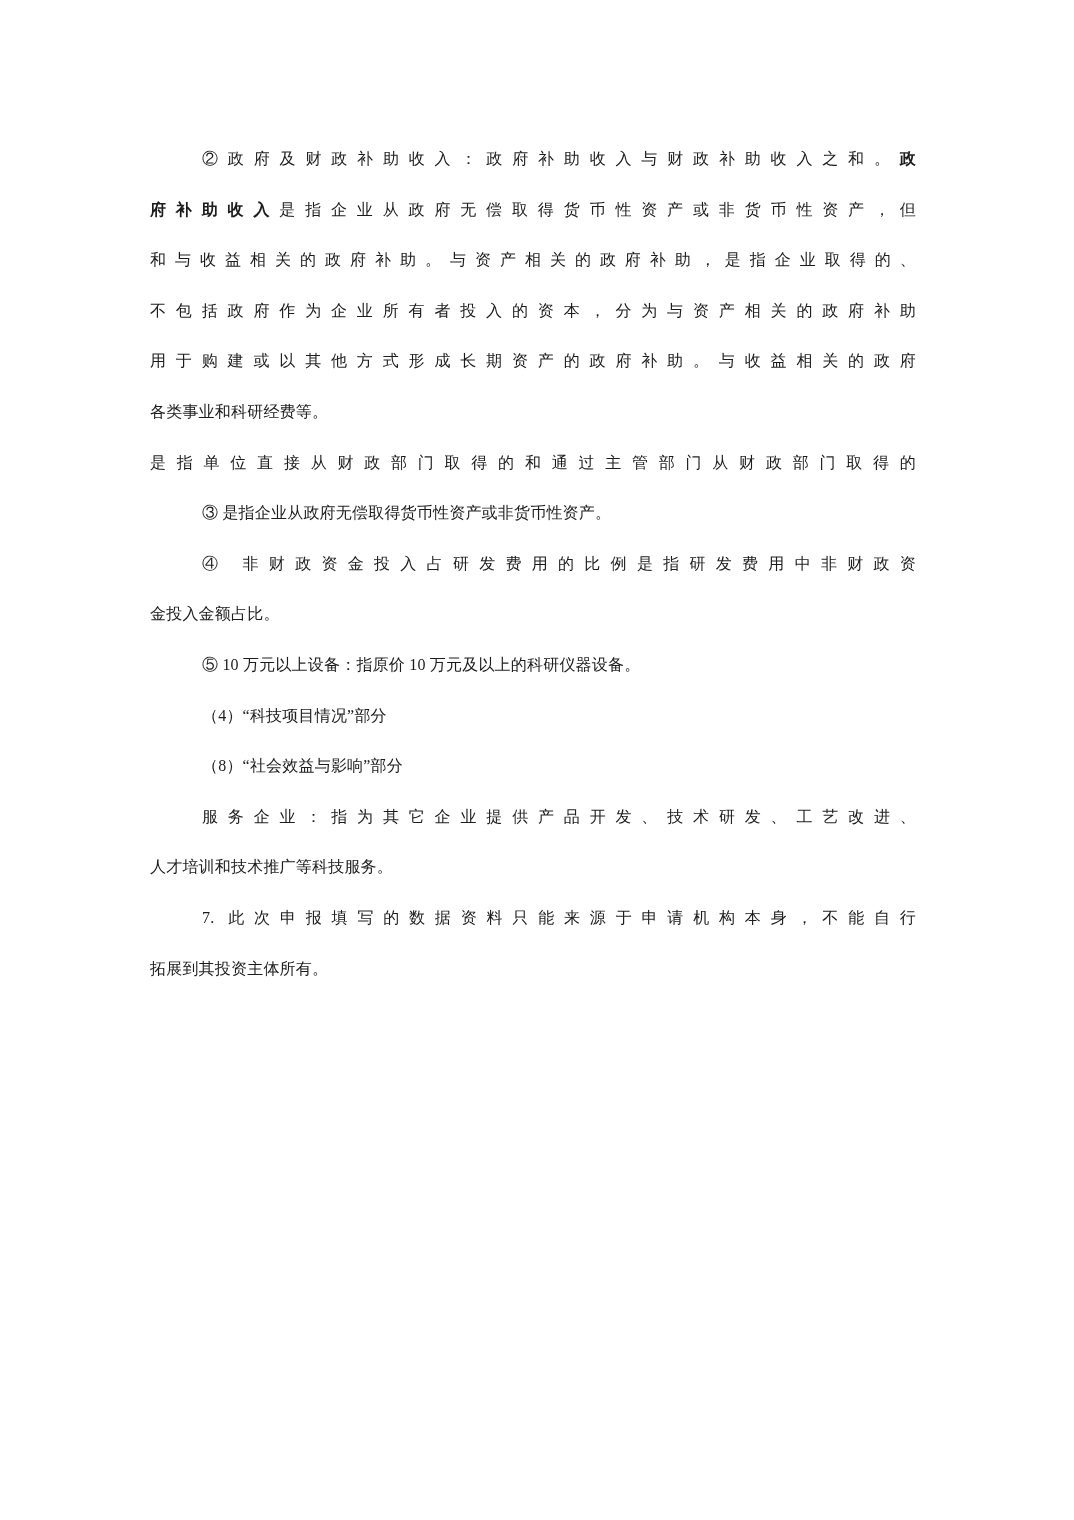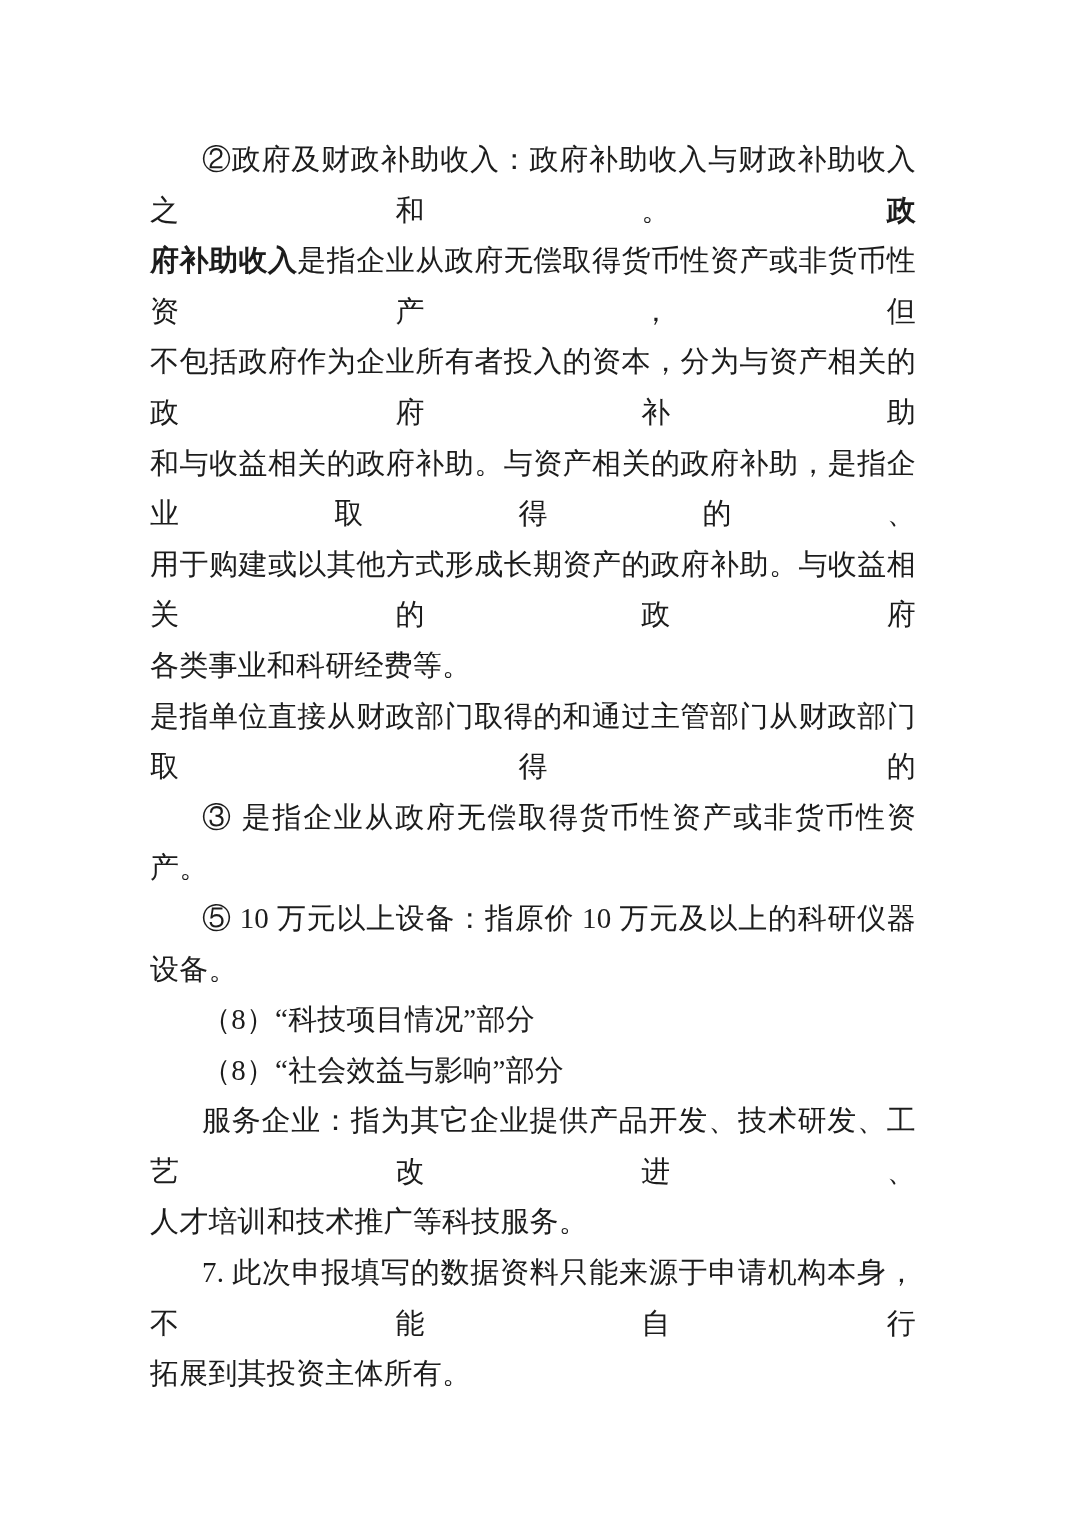--- a/index.html
+++ b/index.html
@@ -19,21 +19,21 @@
     position: absolute;
     left: 150px;
     top: 134px;
     width: 766px;
   }
   .paragraph {
     margin: 0;
     padding: 0;
   }
   .line {
-    font-size: 29px;
+    font-size: 16px;
     line-height: 50.6px;
     color: #1c1c1c;
     text-align: justify;
     text-align-last: left;
     text-justify: inter-character;
     white-space: pre-wrap;
     letter-spacing: 0.2px;
   }
   .line.justify {
     text-align-last: justify;
@@ -49,34 +49,38 @@
   }
 </style>
 </head>
 <body>
 
 <div class="page">
   <div class="text-block">
       <div class="paragraph">
         <div class="line justify indent"><span class="seg">②政府及财政补助收入：政府补助收入与财政补助收入之和。</span><span class="seg bold">政</span></div>
         <div class="line justify"><span class="seg bold">府补助收入</span><span class="seg">是指企业从政府无偿取得货币性资产或非货币性资产，但</span></div>
+        <div class="line justify"><span class="seg">和与收益相关的政府补助。与资产相关的政府补助，是指企业取得的、</span></div>
         <div class="line justify"><span class="seg">不包括政府作为企业所有者投入的资本，分为与资产相关的政府补助</span></div>
-        <div class="line justify"><span class="seg">和与收益相关的政府补助。与资产相关的政府补助，是指企业取得的、</span></div>
         <div class="line justify"><span class="seg">用于购建或以其他方式形成长期资产的政府补助。与收益相关的政府</span></div>
         <div class="line"><span class="seg">各类事业和科研经费等。</span></div>
         <div class="line justify"><span class="seg">是指单位直接从财政部门取得的和通过主管部门从财政部门取得的</span></div>
       </div>
       <div class="paragraph">
         <div class="line indent"><span class="seg">③ 是指企业从政府无偿取得货币性资产或非货币性资产。</span></div>
       </div>
       <div class="paragraph">
+        <div class="line justify indent"><span class="seg">④ 非财政资金投入占研发费用的比例是指研发费用中非财政资</span></div>
+        <div class="line"><span class="seg">金投入金额占比。</span></div>
+      </div>
+      <div class="paragraph">
         <div class="line indent"><span class="seg">⑤ 10 万元以上设备：指原价 10 万元及以上的科研仪器设备。</span></div>
       </div>
       <div class="paragraph">
-        <div class="line indent"><span class="seg">（8）“科技项目情况”部分</span></div>
+        <div class="line indent"><span class="seg">（4）“科技项目情况”部分</span></div>
       </div>
       <div class="paragraph">
         <div class="line indent"><span class="seg">（8）“社会效益与影响”部分</span></div>
       </div>
       <div class="paragraph">
         <div class="line justify indent"><span class="seg">服务企业：指为其它企业提供产品开发、技术研发、工艺改进、</span></div>
         <div class="line"><span class="seg">人才培训和技术推广等科技服务。</span></div>
       </div>
       <div class="paragraph">
         <div class="line justify indent"><span class="seg">7. 此次申报填写的数据资料只能来源于申请机构本身，不能自行</span></div>

